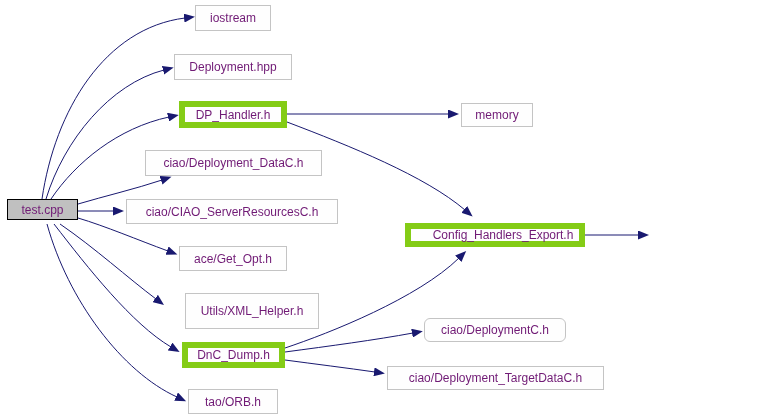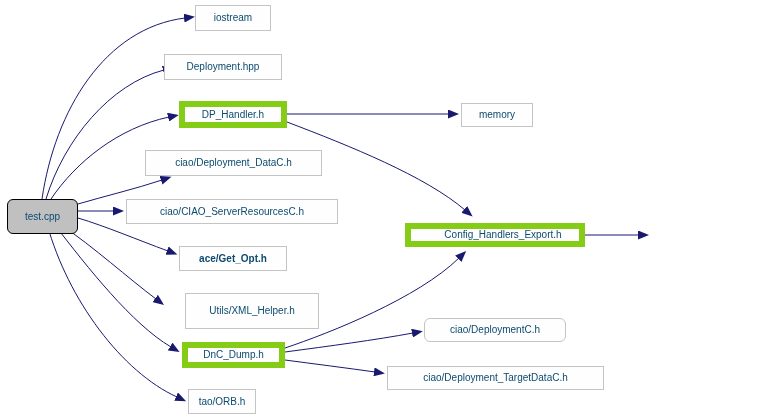--- a/index.html
+++ b/index.html
@@ -10,22 +10,22 @@
     overflow:hidden;
     font-family:"Liberation Sans", sans-serif;
   }
   #edges{position:absolute;left:0;top:0;width:768px;height:419px;}
   .node{
     position:absolute;
     display:flex;align-items:center;justify-content:center;
     box-sizing:border-box;
     background:#fefefe;
     border:1px solid #c4c4c4;
-    color:#0c4a6e;
-    font-size:10px;
+    color:#701a75;
+    font-size:12px;
     white-space:nowrap;
     line-height:1;
   }
   .node.highlight{border:6px solid #84cc16;}
   .node.root{background:#c0c0c0;border:1px solid #000000;}
 </style>
 </head>
 <body>
 
 <div id="canvas">
@@ -48,28 +48,28 @@
       <path d="M 47 224 C 68 300 122 372 177 397" marker-end="url(#arrow)"></path>
       <path d="M 287 114 L 449 114" marker-end="url(#arrow)"></path>
       <path d="M 287 122 C 350 146 425 176 465 210" marker-end="url(#arrow)"></path>
       <path d="M 285 348 C 330 333 418 298 459 258" marker-end="url(#arrow)"></path>
       <path d="M 285 352 C 330 346 375 340 413 333" marker-end="url(#arrow)"></path>
       <path d="M 285 360 C 315 364 347 368 375 372" marker-end="url(#arrow)"></path>
       <path d="M 585 235 L 639 235" marker-end="url(#arrow)"></path>
     </g>
   </svg>
 
-  <div class="node root" style="left:7px;   top:199px; width:71px;  height:35px;border-radius:6px;">test.cpp</div>
+  <div class="node root" style="left:7px;   top:199px; width:71px;  height:21px;">test.cpp</div>
   <div class="node" style="left:195px; top:5px;   width:76px;  height:26px;">iostream</div>
-  <div class="node" style="left:164px; top:54px;  width:118px; height:26px;">Deployment.hpp</div>
+  <div class="node" style="left:174px; top:54px;  width:118px; height:26px;">Deployment.hpp</div>
   <div class="node highlight" style="left:179px; top:101px; width:108px; height:27px;">DP_Handler.h</div>
   <div class="node" style="left:145px; top:150px; width:177px; height:26px;">ciao/Deployment_DataC.h</div>
   <div class="node" style="left:126px; top:199px; width:212px; height:25px;">ciao/CIAO_ServerResourcesC.h</div>
-  <div class="node" style="left:179px; top:246px; width:108px; height:25px;font-weight:bold;">ace/Get_Opt.h</div>
+  <div class="node" style="left:179px; top:246px; width:108px; height:25px;">ace/Get_Opt.h</div>
   <div class="node" style="left:185px; top:293px; width:134px; height:36px;">Utils/XML_Helper.h</div>
   <div class="node highlight" style="left:182px; top:342px; width:103px; height:26px;">DnC_Dump.h</div>
-  <div class="node" style="left:188px; top:389px; width:68px;  height:25px;">tao/ORB.h</div>
+  <div class="node" style="left:188px; top:389px; width:90px;  height:25px;">tao/ORB.h</div>
   <div class="node" style="left:461px; top:103px; width:72px;  height:24px;">memory</div>
   <div class="node highlight" style="left:405px; top:223px; width:180px; height:24px;padding-left:16px;">Config_Handlers_Export.h</div>
   <div class="node" style="left:424px; top:318px; width:142px; height:24px;border-radius:6px;">ciao/DeploymentC.h</div>
   <div class="node" style="left:387px; top:366px; width:217px; height:24px;">ciao/Deployment_TargetDataC.h</div>
 
 </div>
 
 </body></html>

